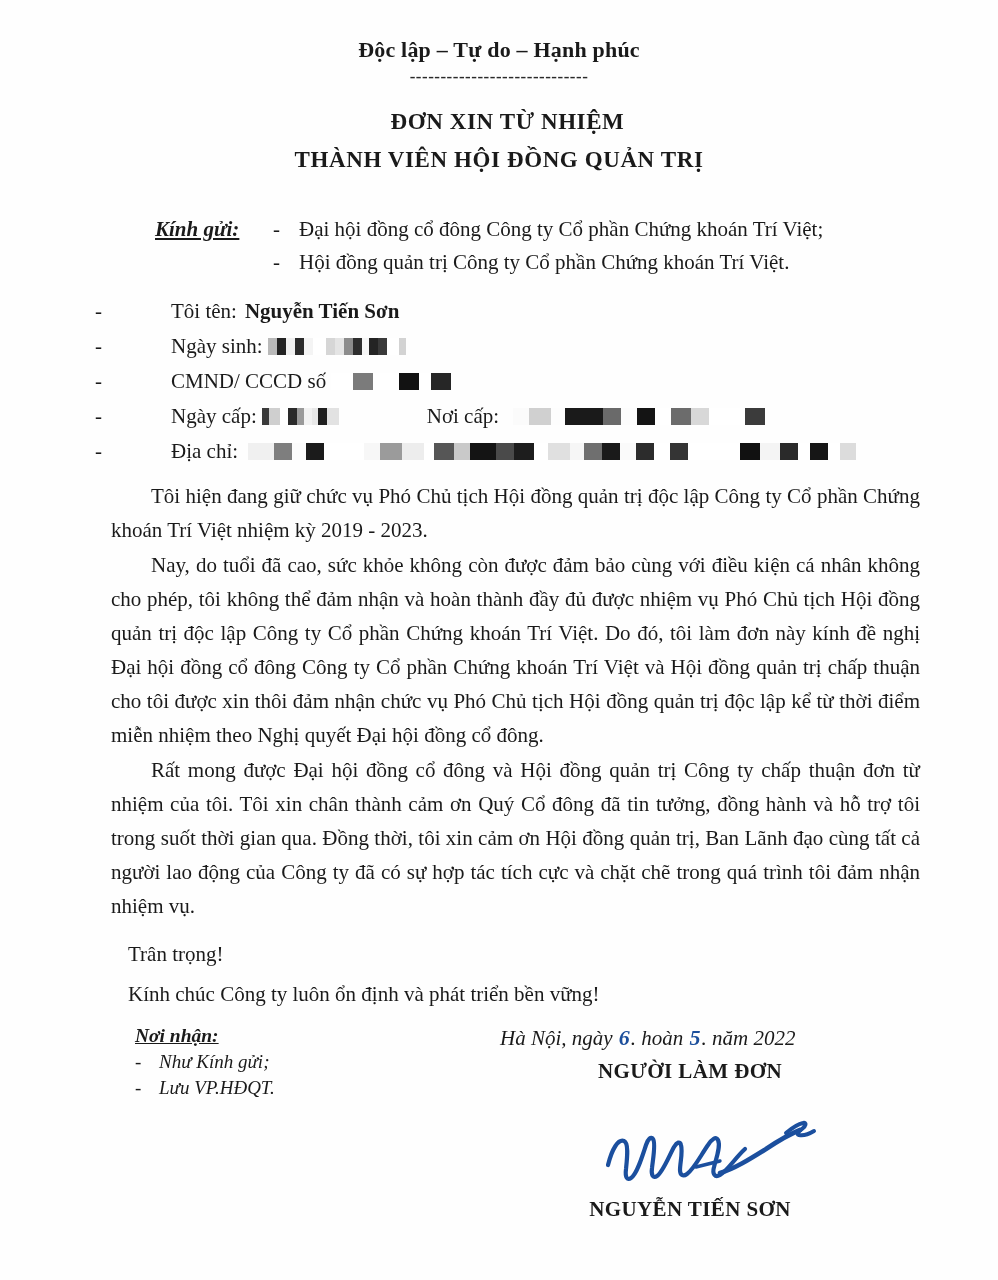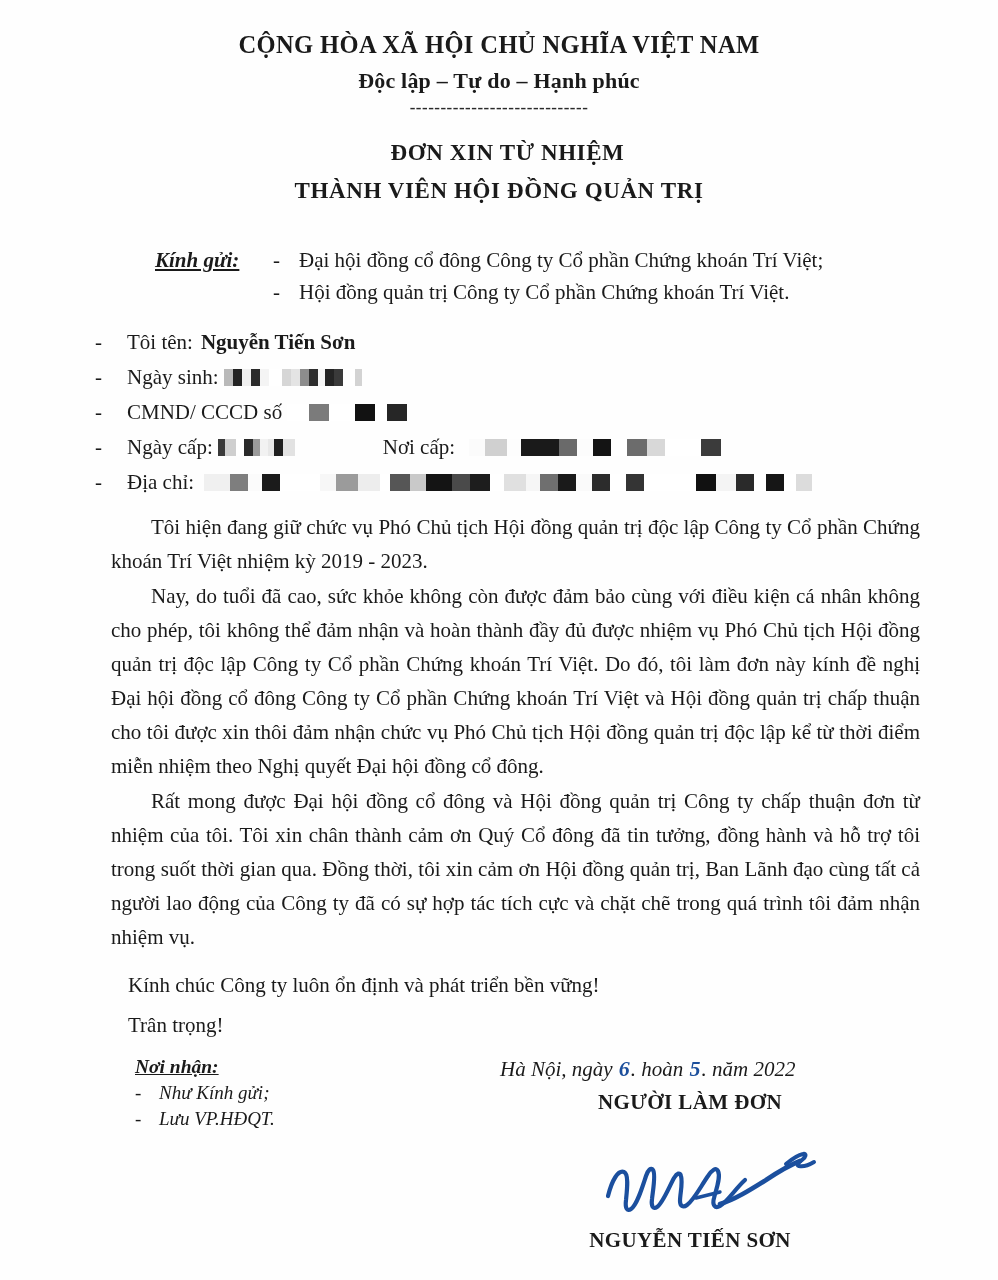--- a/index.html
+++ b/index.html
@@ -103,21 +103,21 @@
     display: flex;
     align-items: center;
     font-size: 21px;
     line-height: 1.1;
     height: 35px;
   }
   .info-dash {
     width: 32px;
     flex: 0 0 32px;
   }
-  .info-label { white-space: pre; }
+  .info-label { white-space: pre; margin-left: 44px; }
   .info-label.bold { font-weight: bold; }
 
   
   .redact {
     display: inline-flex;
     align-items: center;
     height: 17px;
     margin-left: 5px;
     vertical-align: middle;
   }
@@ -215,21 +215,20 @@
     margin-top: 4px;
   }
   .note-item .nd { width: 24px; flex: 0 0 24px; }
 </style>
 </head>
 <body>
 
 <div class="page">
 
   <div class="national-header">
-    <div class="nat-line1">CỘNG HÒA XÃ HỘI CHỦ NGHĨA VIỆT NAM</div>
     <div class="nat-line2">Độc lập – Tự do – Hạnh phúc</div>
     <div class="dash-sep">-----------------------------</div>
   </div>
 
   <div class="doc-title">
     <div class="title-l1">ĐƠN XIN TỪ NHIỆM</div>
     <div class="title-l2">THÀNH VIÊN HỘI ĐỒNG QUẢN TRỊ</div>
   </div>
 
   <div class="recipients">
@@ -359,22 +358,22 @@
 
   </div>
 
   <div class="body-text">
     <p>Tôi hiện đang giữ chức vụ Phó Chủ tịch Hội đồng quản trị độc lập Công ty Cổ phần Chứng khoán Trí Việt nhiệm kỳ 2019 - 2023.</p>
     <p>Nay, do tuổi đã cao, sức khỏe không còn được đảm bảo cùng với điều kiện cá nhân không cho phép, tôi không thể đảm nhận và hoàn thành đầy đủ được nhiệm vụ Phó Chủ tịch Hội đồng quản trị độc lập Công ty Cổ phần Chứng khoán Trí Việt. Do đó, tôi làm đơn này kính đề nghị Đại hội đồng cổ đông Công ty Cổ phần Chứng khoán Trí Việt và Hội đồng quản trị chấp thuận cho tôi được xin thôi đảm nhận chức vụ Phó Chủ tịch Hội đồng quản trị độc lập kể từ thời điểm miễn nhiệm theo Nghị quyết Đại hội đồng cổ đông.</p>
     <p>Rất mong được Đại hội đồng cổ đông và Hội đồng quản trị Công ty chấp thuận đơn từ nhiệm của tôi. Tôi xin chân thành cảm ơn Quý Cổ đông đã tin tưởng, đồng hành và hỗ trợ tôi trong suốt thời gian qua. Đồng thời, tôi xin cảm ơn Hội đồng quản trị, Ban Lãnh đạo cùng tất cả người lao động của Công ty đã có sự hợp tác tích cực và chặt chẽ trong quá trình tôi đảm nhận nhiệm vụ.</p>
   </div>
 
   <div class="closing">
+    <div>Trân trọng!</div>
     <div>Kính chúc Công ty luôn ổn định và phát triển bền vững!</div>
-    <div>Trân trọng!</div>
   </div>
 
   <div class="sign-area">
 
     <div class="date-line">
       <span>Hà Nội, ngày</span>
       <span class="hand">6</span><span>.</span>
       <span>hoàn</span>
       <span class="hand">5</span><span>.</span>
       <span>năm 2022</span>

